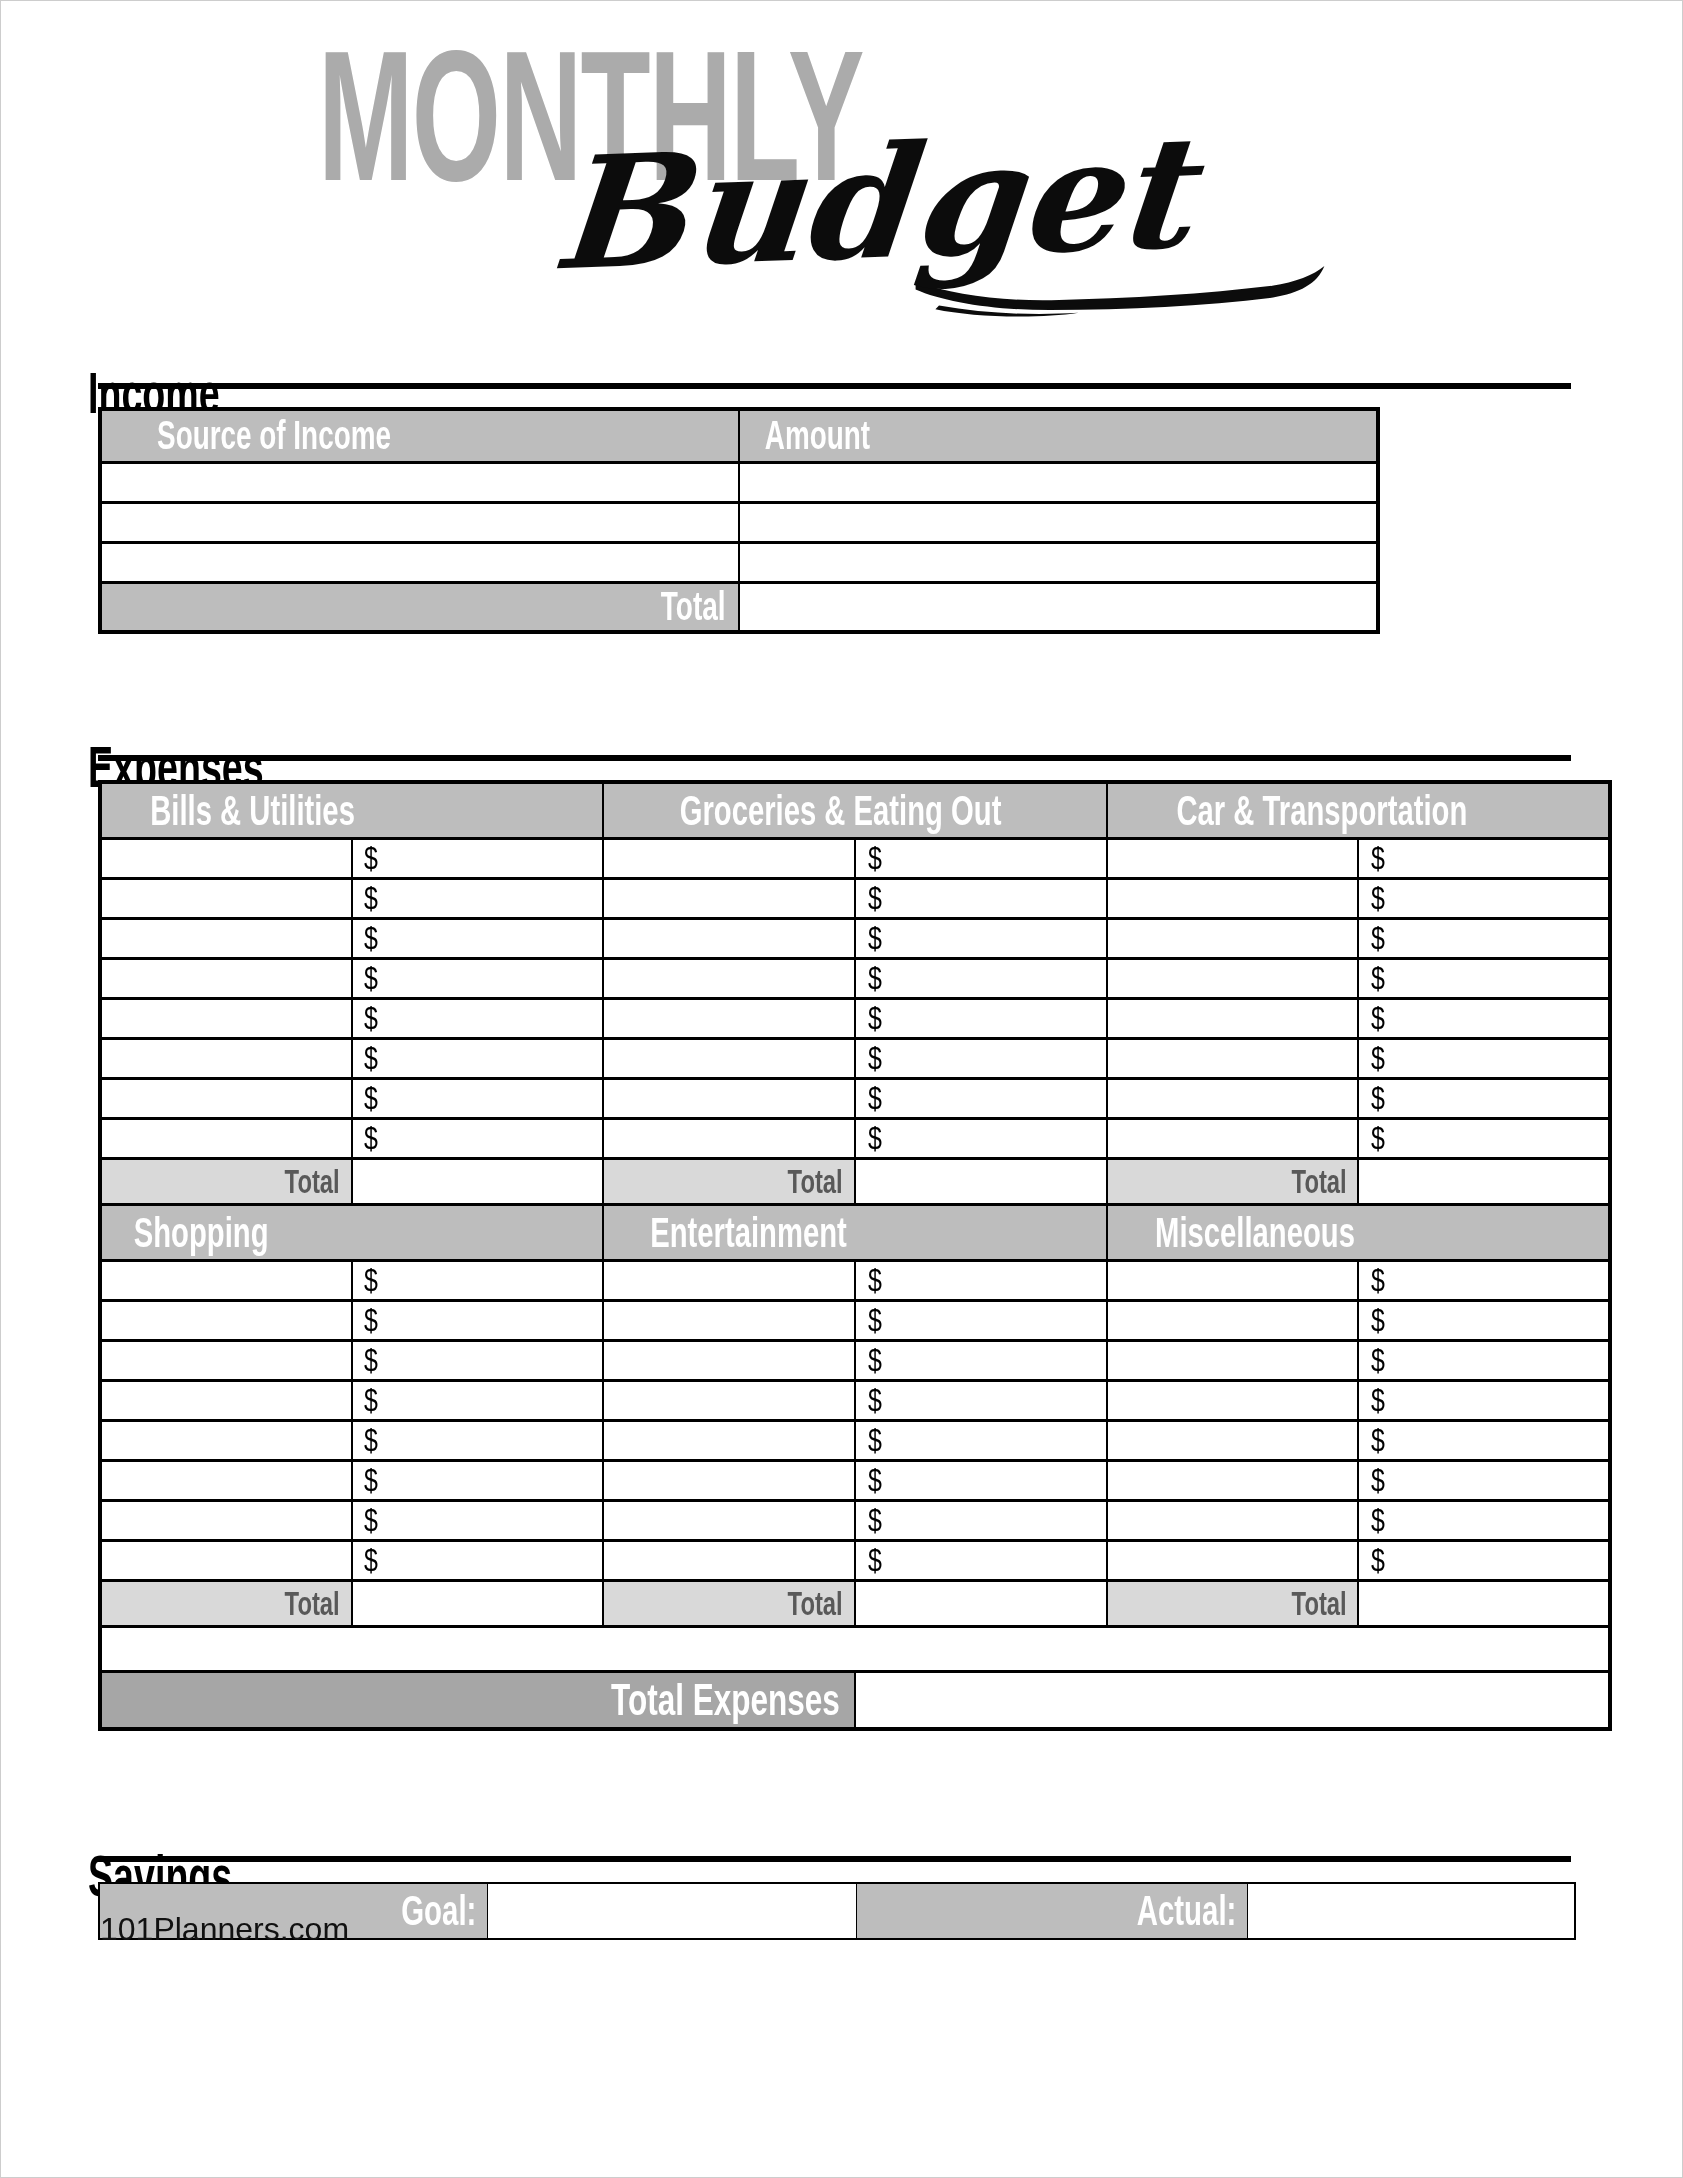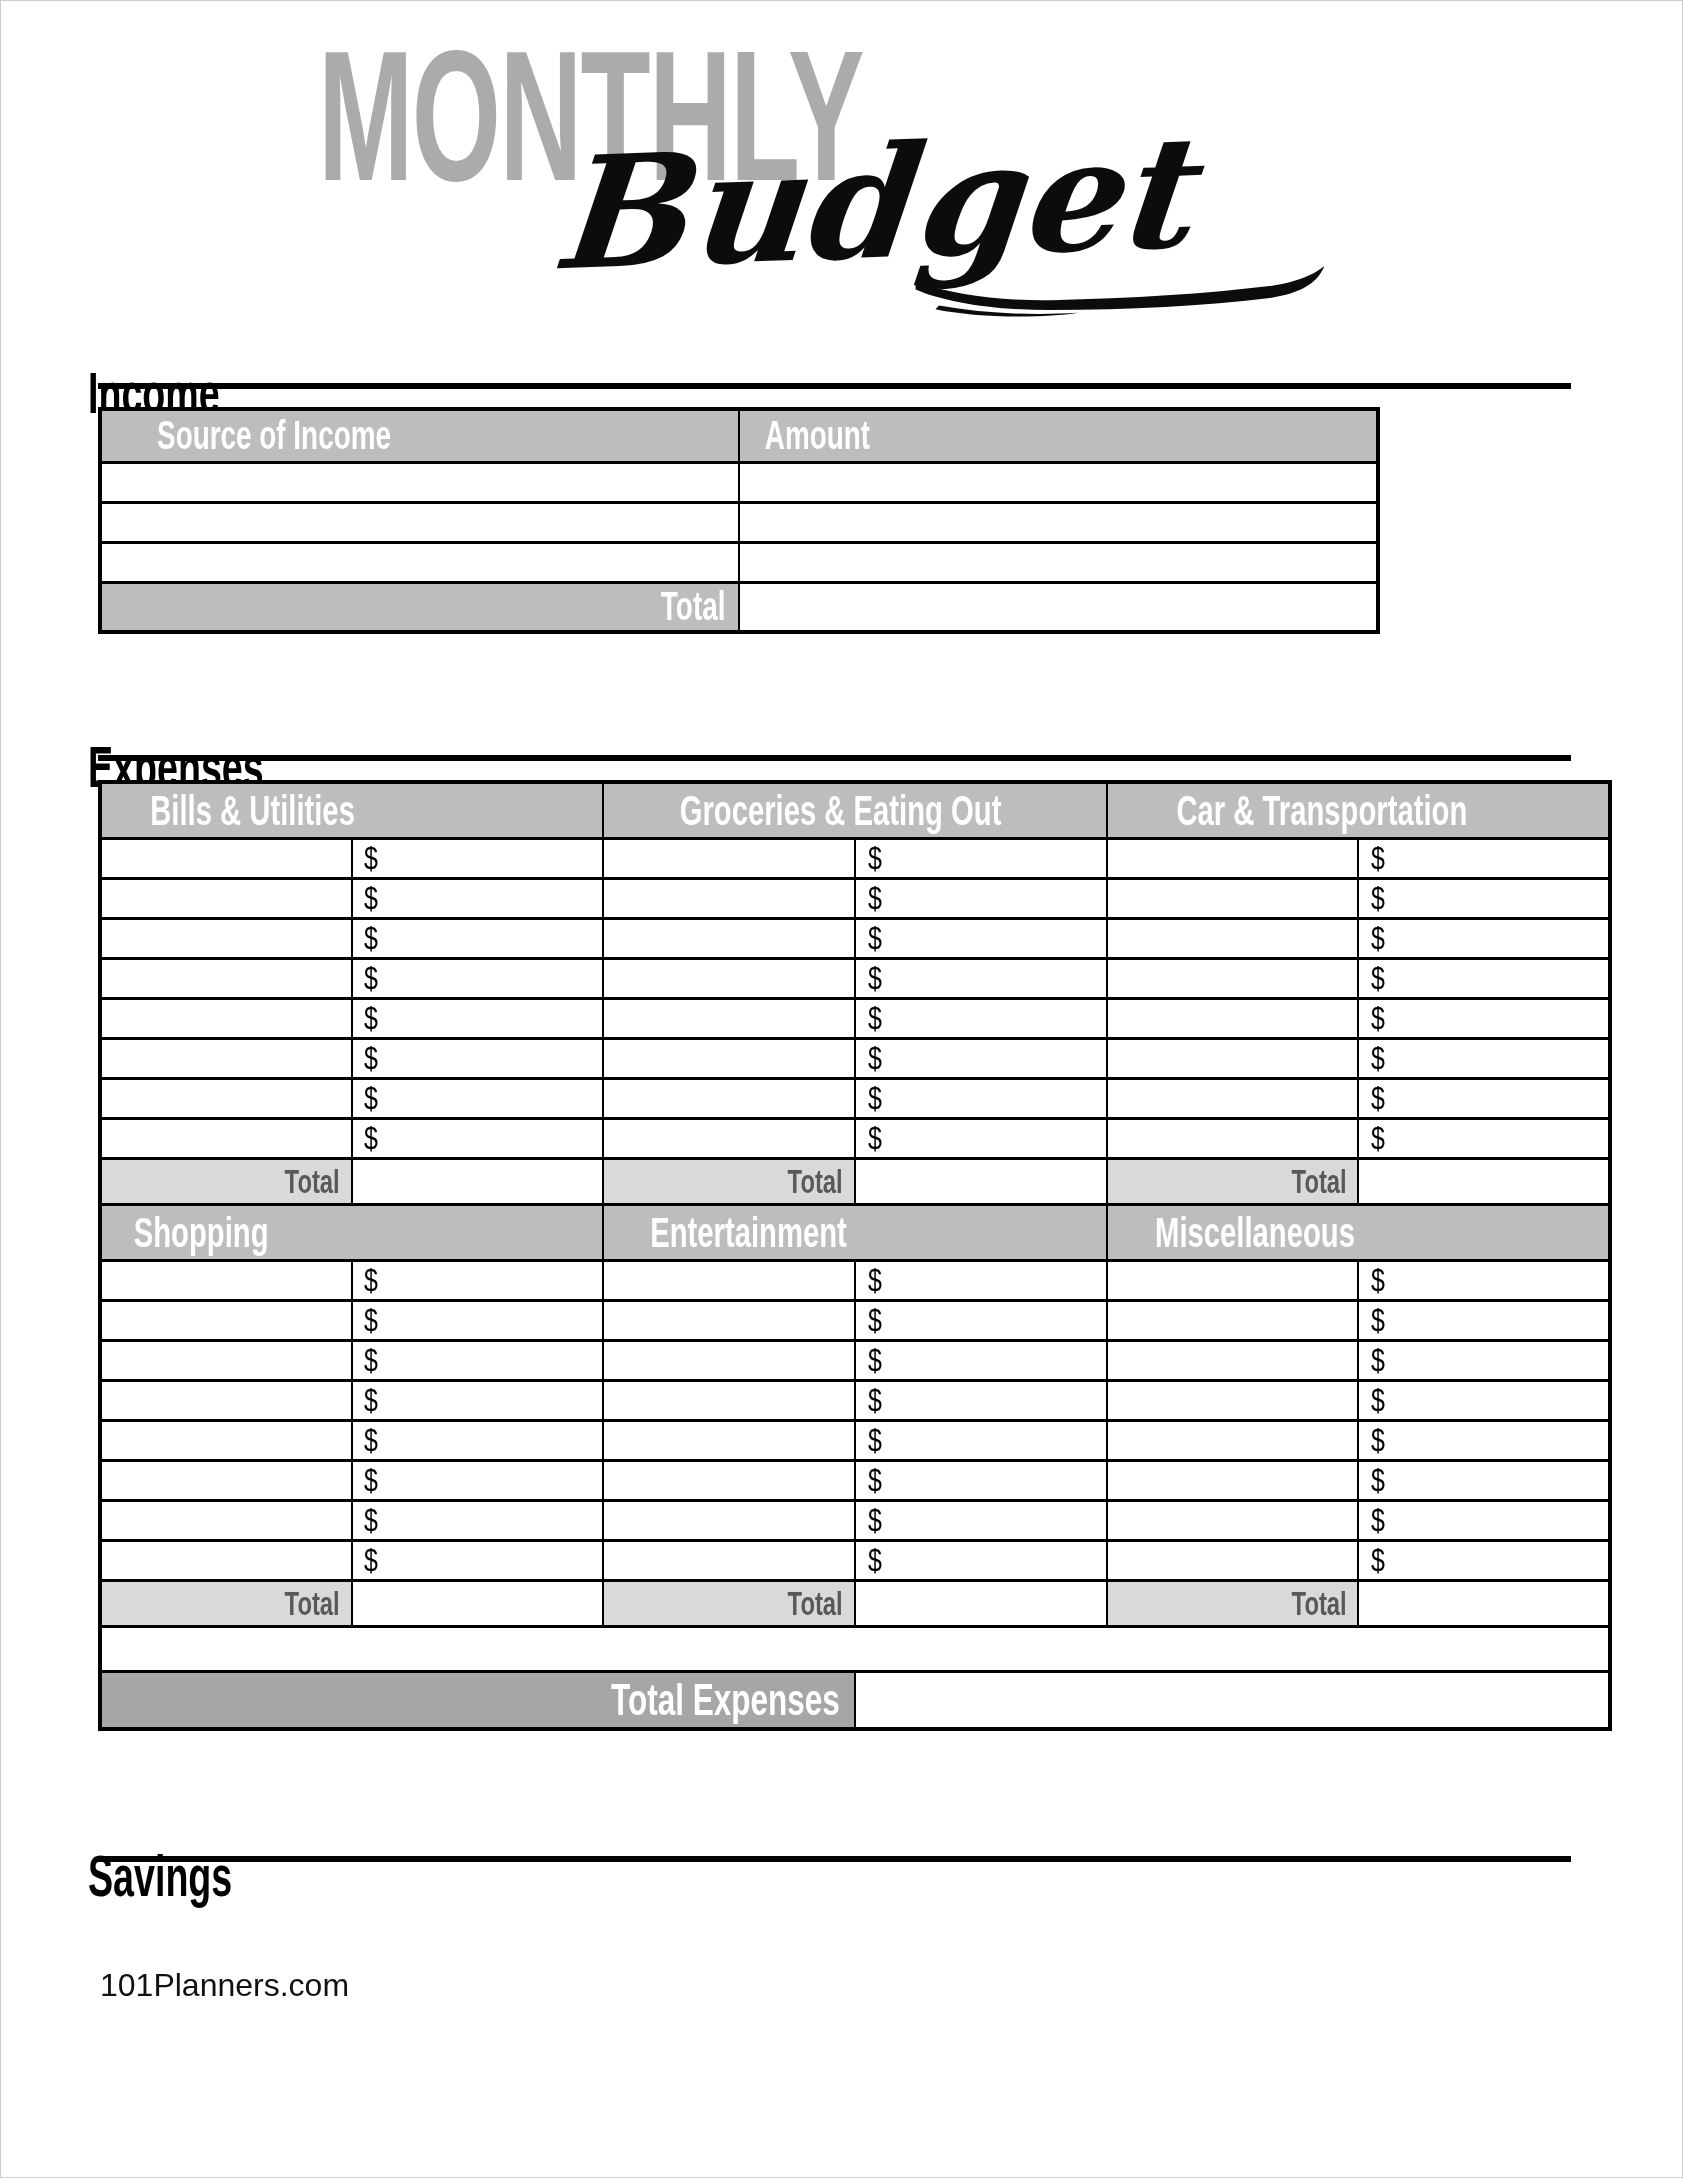--- a/index.html
+++ b/index.html
@@ -56,21 +56,21 @@
   .exp-table .subtotal-label{background:#d9d9d9;color:#595959;font-weight:bold;font-size:34px;text-align:right;vertical-align:middle;padding-right:10.8px;}
   .exp-table .spacer-row{height:45px;}
   .exp-table .grand-row{height:58px;}
   .exp-table .grand-label{background:#a6a6a6;color:#fff;font-weight:bold;font-size:45px;text-align:right;vertical-align:middle;padding-right:14px;}
 
   .sav-table{left:97px;top:1881px;width:1478px;border:2.7px solid #000;}
   .sav-table td{border:1.8px solid #000;}
   .sav-table .sav-row{height:56px;}
   .sav-label{background:#bdbdbd;color:#fff;font-weight:bold;font-size:42px;text-align:right;vertical-align:middle;padding-right:10.8px;}
 
-  .footer-text{position:absolute;left:99px;top:1966px;font-size:32px;color:#111;}
+  .footer-text{position:absolute;left:99px;top:1910px;font-size:32px;color:#111;}
 </style>
 </head>
 <body>
 
 <div class="page">
 
   <div class="title-monthly"><span class="t">MONTHLY</span></div>
   <div class="title-budget">Budget</div>
   <svg class="title-swash" width="416" height="58" viewBox="0 0 462 64">
     <path fill="#0c0c0c" d="M4 20 C 45 33 95 41 155 40 C 245 38 325 33 400 24 C 426 20 446 12 458 2 C 450 22 430 32 401 37 C 323 47 243 50 153 51 C 92 51 36 42 4 28 Z"></path>
@@ -282,17 +282,33 @@
       <tr class="grand-row">
         <td class="grand-label" colspan="3"><span class="cond-right">Total Expenses</span></td>
         <td colspan="3"></td>
       </tr>
     </tbody>
   </table>
 
   <h2 class="sec-heading" style="top:1800px"><span class="cond-left">Savings</span></h2>
   <div class="rule" style="top:1855px"></div>
 
+  <table class="sav-table">
+    <colgroup>
+      <col style="width:26.3%">
+        <col style="width:25.0%">
+      <col style="width:26.5%">
+        <col style="width:22.2%">
+    </colgroup>
+    <tbody>
+      <tr class="sav-row">
+        <td class="sav-label"><span class="cond-right">Goal:</span></td>
+        <td></td>
+        <td class="sav-label"><span class="cond-right">Actual:</span></td>
+        <td></td>
+      </tr>
+    </tbody>
+  </table>
 
   <div class="footer-text">101Planners.com</div>
 
 </div>
 
 
 </body></html>

